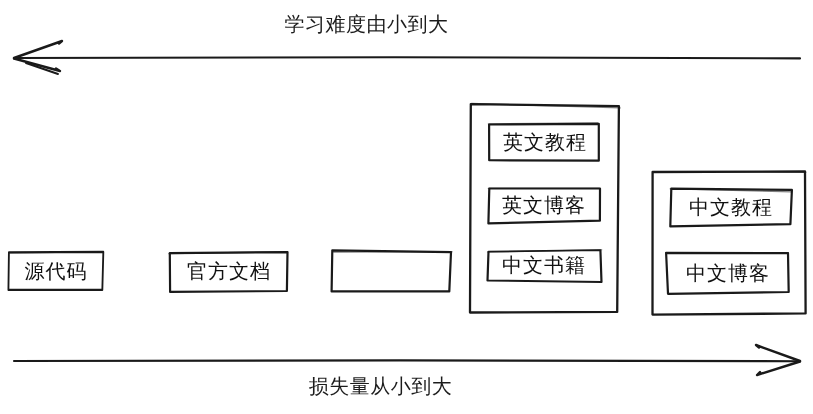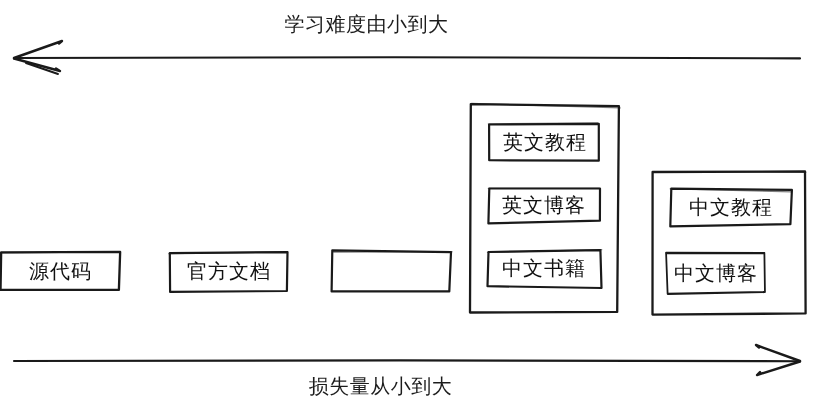--- a/index.html
+++ b/index.html
@@ -96,21 +96,21 @@
     <path d="M800,361 L756,345 L759,347.5" fill="none" stroke="#1a1a1a" stroke-width="2.4" stroke-linecap="round" stroke-linejoin="round"></path>
     <path d="M800,361.5 L757,375 L760,372" fill="none" stroke="#1a1a1a" stroke-width="2.4" stroke-linecap="round" stroke-linejoin="round"></path>
   </g>
 </svg>
 
 <div class="axis-label" id="top-label">学习难度由小到大</div>
 
 <div class="axis-label" id="bottom-label">损失量从小到大</div>
 
 <div id="nodes-layer">
-    <div class="node-box" style="left: 0; top: 252px; width: 121px; height: 40px;">
+    <div class="node-box" style="left: 8px; top: 252px; width: 96px; height: 40px;">
       <svg class="sketch-frame" viewBox="0 0 115 40" preserveAspectRatio="none">
         <path d="M1.1,0.3 L114.2,-0.1 L113.0,37.9 L0.5,37.9 Z" stroke-width="2.2"></path>
         <path d="M2.3,0.9 L114.3,-0.2" stroke-width="1.32" opacity="0.55"></path>
       </svg>
       <span class="node-label">源代码</span>
     </div>
     <div class="node-box" style="left: 170px; top: 251px; width: 118px; height: 41px;">
       <svg class="sketch-frame" viewBox="0 0 118 41" preserveAspectRatio="none">
         <path d="M-0.2,2.1 L117.5,1.1 L116.9,40.0 L0.1,40.9 Z" stroke-width="2.2"></path>
         <path d="M-1.1,2.7 L116.8,0.7" stroke-width="1.32" opacity="0.55"></path>
@@ -135,41 +135,41 @@
         </svg>
         <span class="node-label">英文教程</span>
       </div>
       <div class="node-box" style="left: 18px; top: 84px; width: 114px; height: 35px;">
         <svg class="sketch-frame" viewBox="0 0 114 35" preserveAspectRatio="none">
           <path d="M2.3,0.5 L113.0,0.5 L112.9,32.7 L1.4,35.4 Z" stroke-width="2.2"></path>
           <path d="M1.4,0.4 L112.3,0.3" stroke-width="1.32" opacity="0.55"></path>
         </svg>
         <span class="node-label">英文博客</span>
       </div>
-      <div class="node-box" style="left: 18px; top: 146px; width: 114px; height: 38px; justify-content: center;">
+      <div class="node-box" style="left: 18px; top: 146px; width: 114px; height: 32px; justify-content: center;">
         <svg class="sketch-frame" viewBox="0 0 114 38" preserveAspectRatio="none">
           <path d="M1.5,2.0 L113.4,0.1 L114.5,38.0 L0.5,36.2 Z" stroke-width="2.2"></path>
           <path d="M0.5,2.4 L114.7,-0.3" stroke-width="1.32" opacity="0.55"></path>
         </svg>
         <span class="node-label">中文书籍</span>
       </div>
     </div>
     <div class="group-box" style="left: 650px; top: 171px; width: 157px; height: 143px;">
       <svg class="sketch-frame" viewBox="0 0 157 143" preserveAspectRatio="none">
         <path d="M2.6,1.0 L155.0,0.5 L155.6,142.4 L2.5,143.6 Z" stroke-width="2.3"></path>
         <path d="M4.0,0.8 L155.8,1.2" stroke-width="1.38" opacity="0.55"></path>
       </svg>
       <div class="node-box" style="left: 20px; top: 18px; width: 122px; height: 37px;">
         <svg class="sketch-frame" viewBox="0 0 122 37" preserveAspectRatio="none">
           <path d="M1.3,-0.4 L121.9,0.9 L120.4,35.1 L0.3,37.4 Z" stroke-width="2.2"></path>
           <path d="M0.2,-0.2 L121.7,2.9" stroke-width="1.32" opacity="0.55"></path>
         </svg>
         <span class="node-label">中文教程</span>
       </div>
-      <div class="node-box" style="left: 16px; top: 82px; width: 100px; height: 41px;">
+      <div class="node-box" style="left: 16px; top: 82px; width: 124px; height: 41px;">
         <svg class="sketch-frame" viewBox="0 0 124 41" preserveAspectRatio="none">
           <path d="M0.1,-0.2 L122.0,0.2 L122.7,39.0 L2.0,40.8 Z" stroke-width="2.2"></path>
           <path d="M-0.3,0.1 L122.3,-0.3" stroke-width="1.32" opacity="0.55"></path>
         </svg>
         <span class="node-label">中文博客</span>
       </div>
     </div>
   </div>
 
 </body></html>

